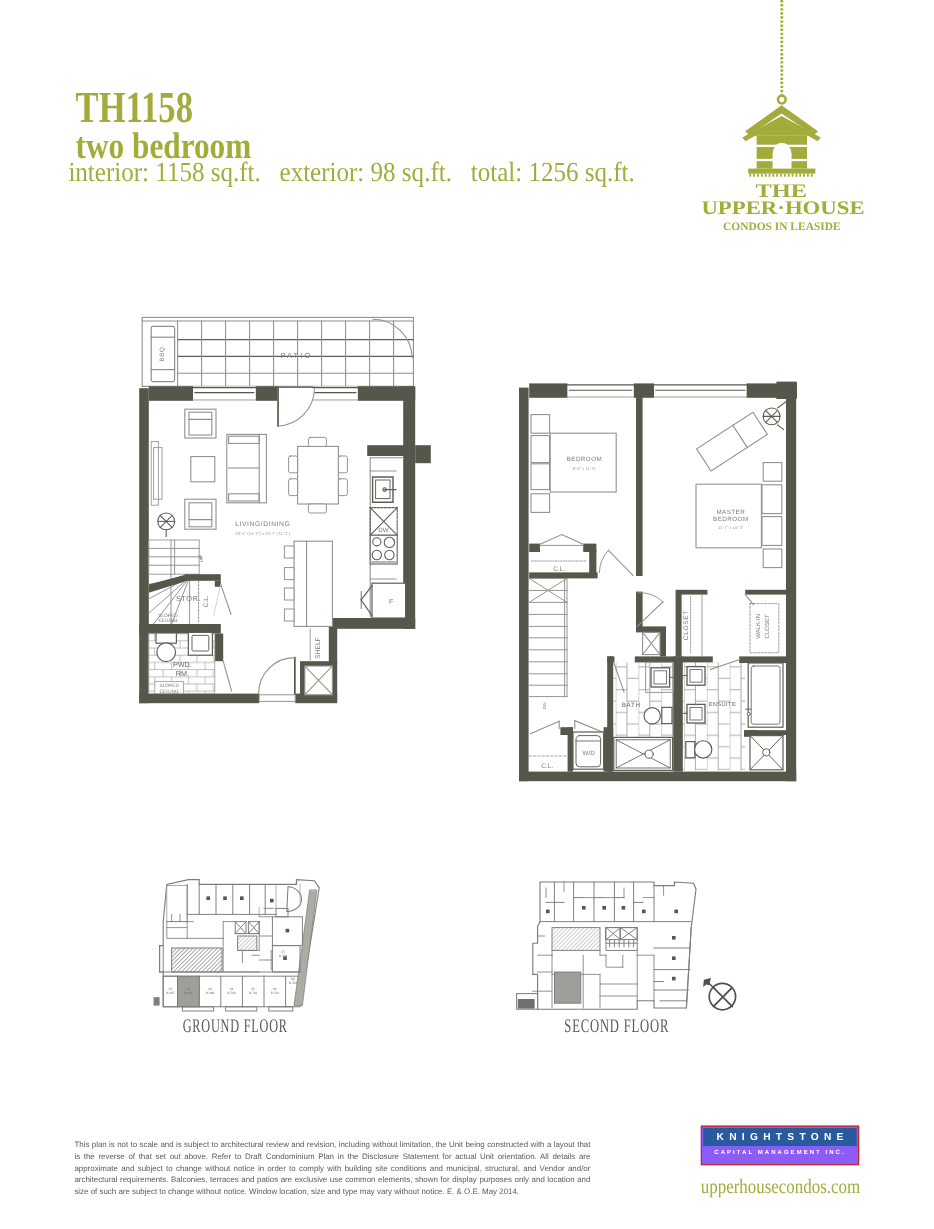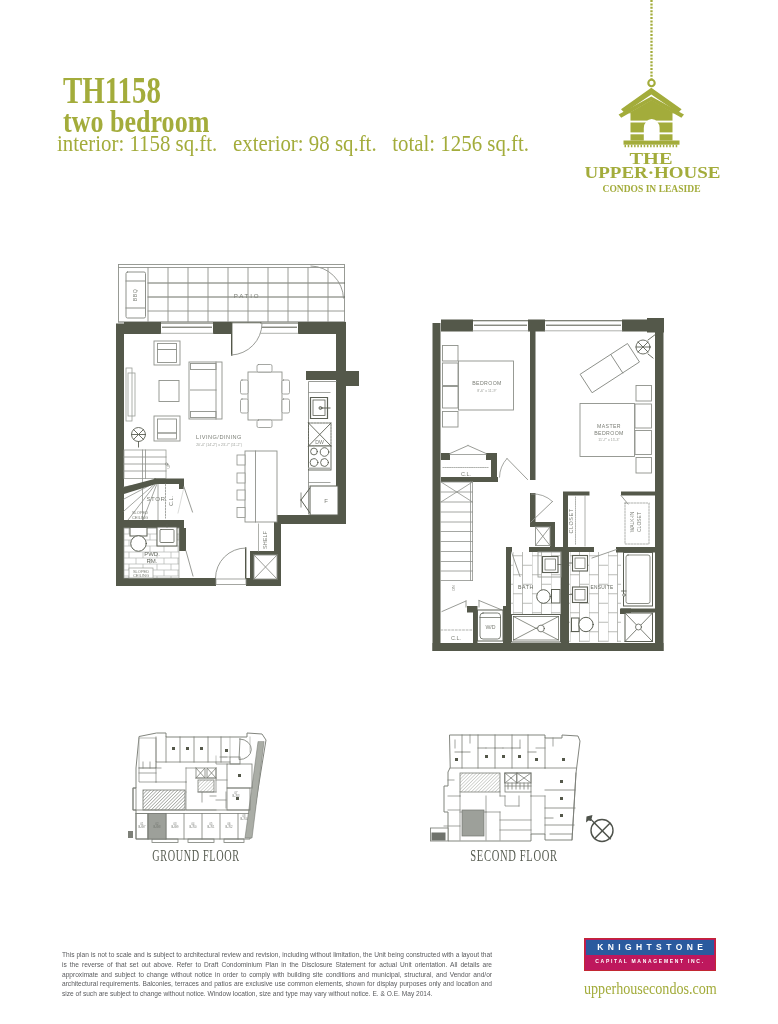--- a/index.html
+++ b/index.html
@@ -683,18 +683,18 @@
   <polygon points="586.5,816.5 592.5,815 591,821 588.5,820.5 586,822.5" fill="#4e524b"></polygon>
 </g>
 </svg>
 
 <div class="abs" style="left:101px;top:847px;width:190px;text-align:center;font-family:'Liberation Serif',serif;font-size:16px;color:#565b50;letter-spacing:1px;transform:scaleX(0.64);transform-origin:center top;">GROUND FLOOR</div>
 
 <div class="abs" style="left:419px;top:847px;width:190px;text-align:center;font-family:'Liberation Serif',serif;font-size:16px;color:#565b50;letter-spacing:1px;transform:scaleX(0.66);transform-origin:center top;">SECOND FLOOR</div>
 
 <div class="abs" style="left:62px;top:950px;width:430px;font-size:6.6px;line-height:1.48;color:#5a5b5e;text-align:justify;">This plan is not to scale and is subject to architectural review and revision, including without limitation, the Unit being constructed with a layout that is the reverse of that set out above. Refer to Draft Condominium Plan in the Disclosure Statement for actual Unit orientation. All details are approximate and subject to change without notice in order to comply with building site conditions and municipal, structural, and Vendor and/or architectural requirements. Balconies, terraces and patios are exclusive use common elements, shown for display purposes only and location and size of such are subject to change without notice. Window location, size and type may vary without notice. E. &amp; O.E. May 2014.</div>
 
-<div class="abs" style="left:584px;top:938px;width:130px;height:31px;border:1px solid #c32732;background:#be185d;">
+<div class="abs" style="left:584px;top:938px;width:130px;height:31px;border:1px solid #c32732;background:#8b5cf6;">
   <div style="position:absolute;left:1px;top:1px;width:128px;height:15px;background:#2a5a9e;color:#fff;font-size:8.5px;font-weight:bold;letter-spacing:4.4px;text-indent:4.4px;text-align:center;line-height:15px;">KNIGHTSTONE</div>
   <div style="position:absolute;left:1px;top:16px;width:128px;height:13px;color:#fff;font-size:5px;font-weight:bold;letter-spacing:1.7px;text-align:center;line-height:13px;">CAPITAL MANAGEMENT INC.</div>
 </div>
 
 <div class="abs green" style="left:584px;top:979px;width:132px;text-align:center;font-family:'Liberation Serif',serif;font-size:17px;transform:scaleX(0.83);transform-origin:left top;">upperhousecondos.com</div>
 
 </body></html>

